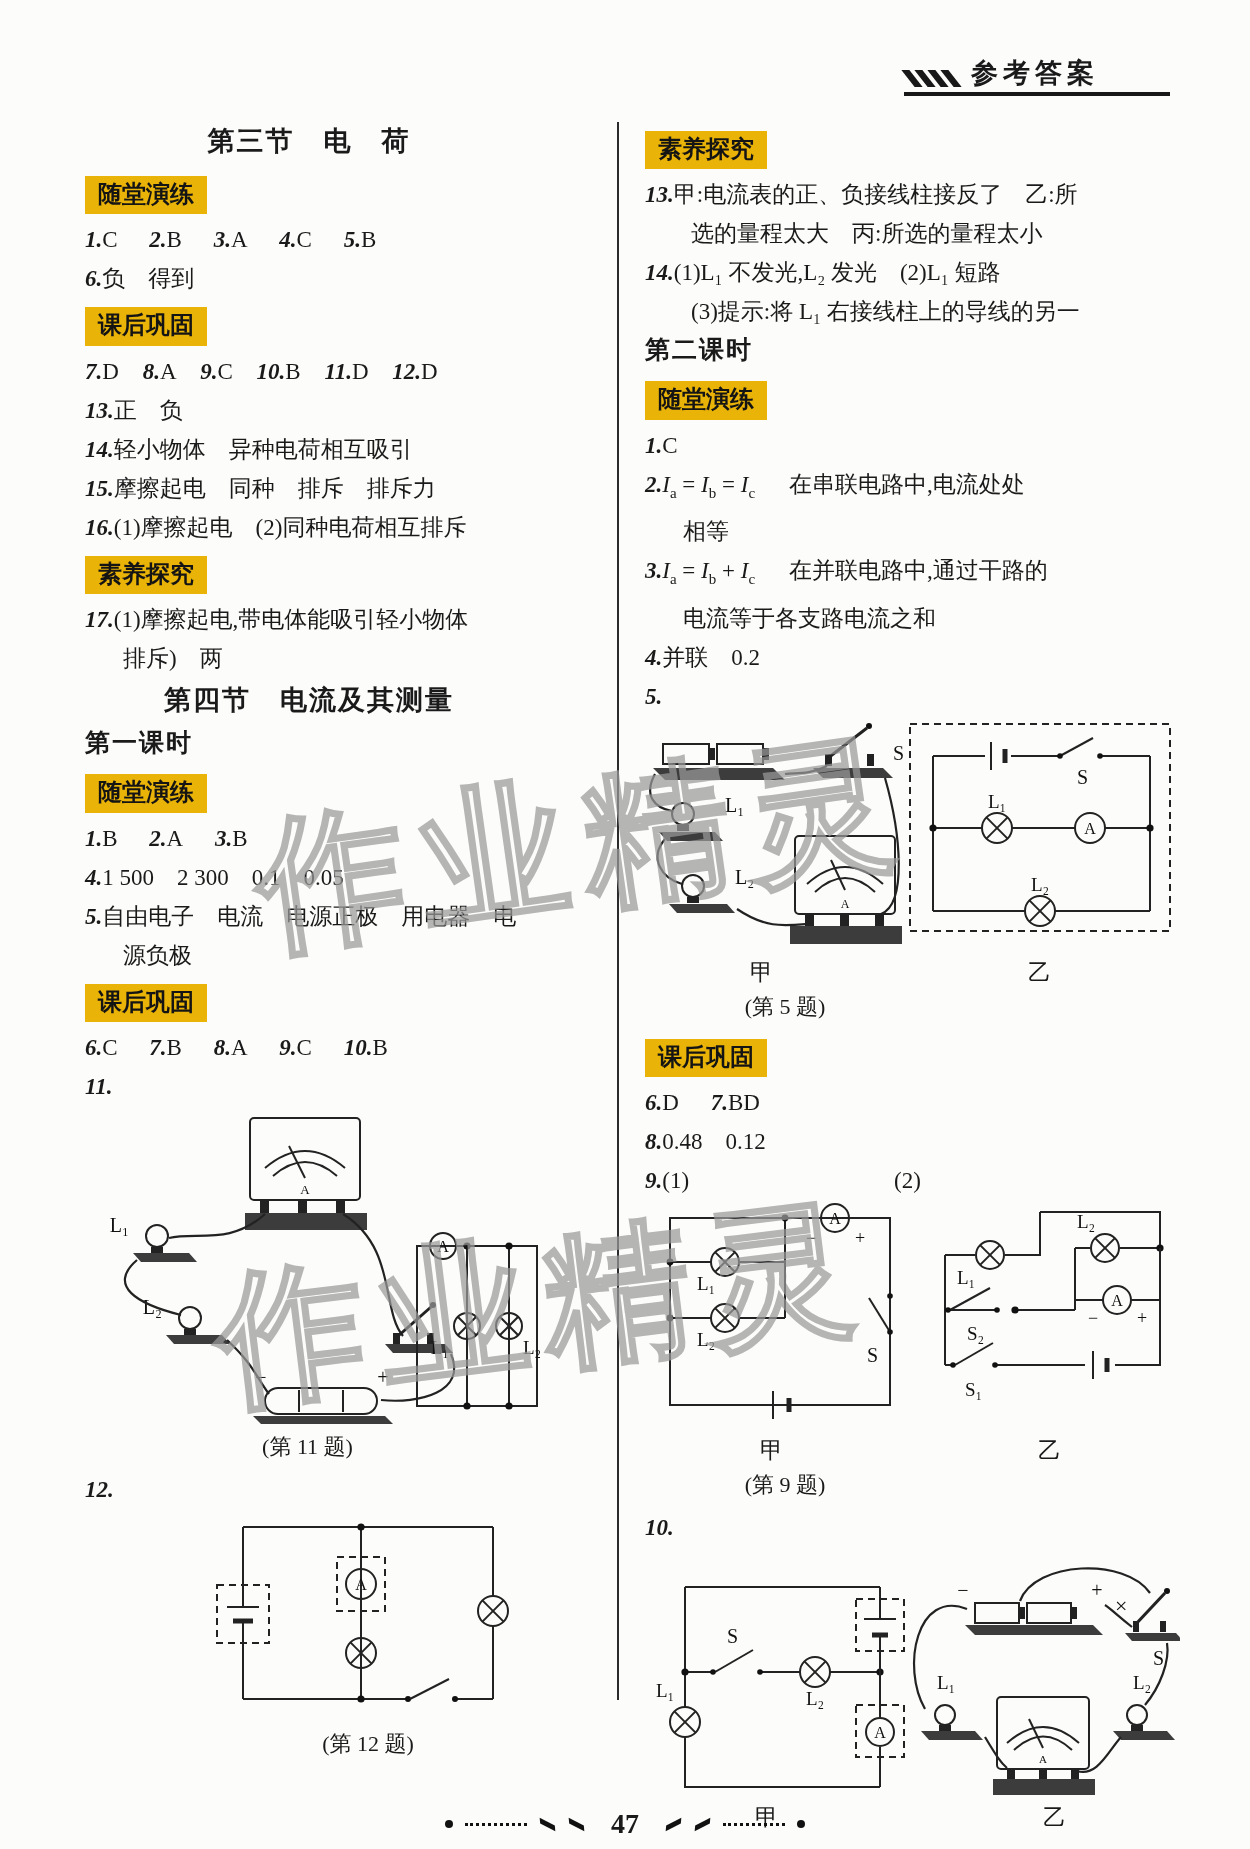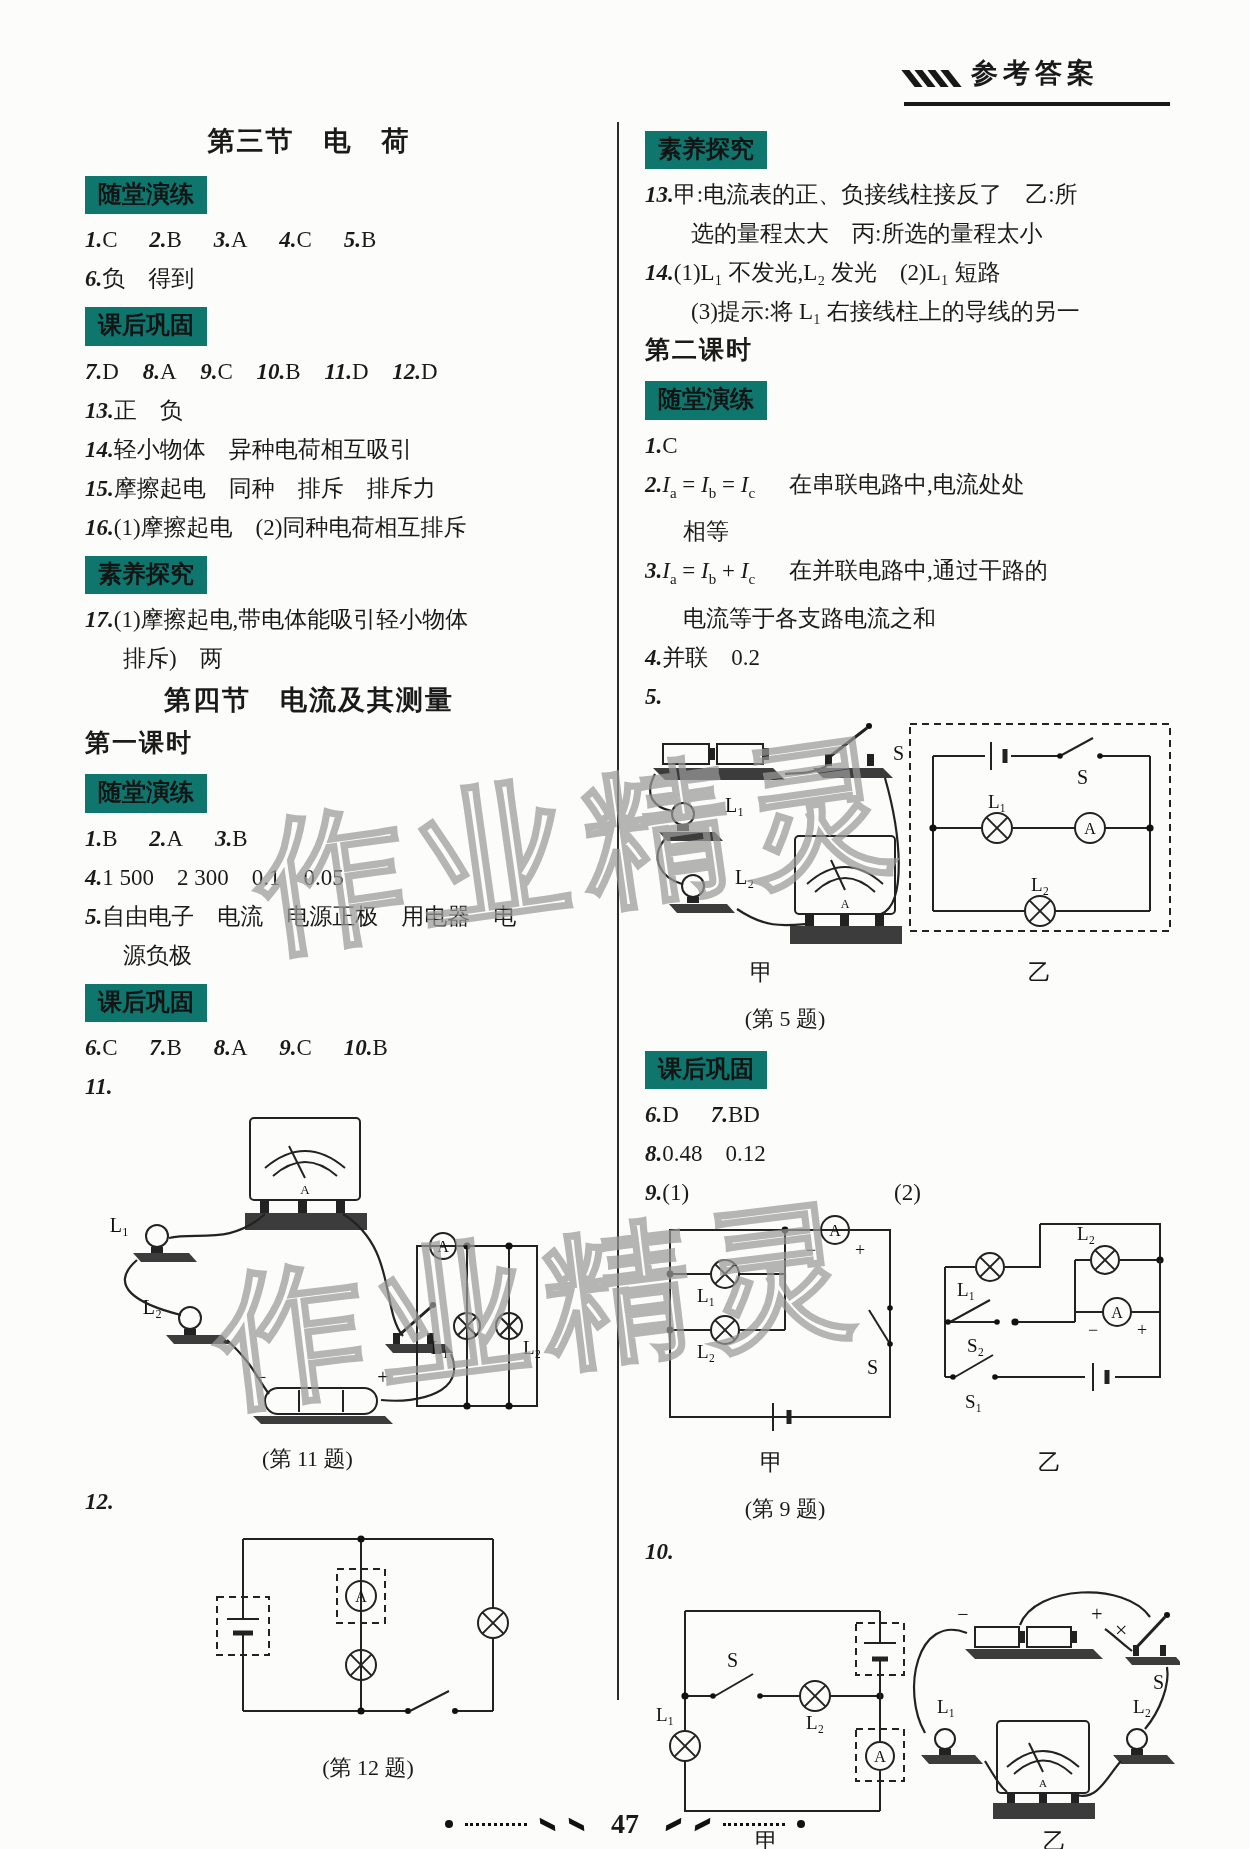--- a/index.html
+++ b/index.html
@@ -3,43 +3,43 @@
 <meta charset="utf-8">
 <style>
   html,body{margin:0;padding:0;}
   body{
     width:1250px;height:1849px;position:relative;overflow:hidden;
     background:#fcfcfa;color:#1a1a1a;
     font-family:"Liberation Serif","DejaVu Serif",serif;
   }
   
   .hdr{position:absolute;top:60px;right:80px;width:266px;display:flex;
-       border-bottom:4px solid #181818;padding-bottom:15px;gap:16px;}
+       border-bottom:4px solid #181818;padding-bottom:5px;gap:16px;}
   .hdr-slashes{display:flex;gap:5px;align-items:flex-end;margin-left:4px;}
   .hdr-slashes i{display:block;width:8px;height:17px;background:#181818;transform:skewX(38deg);}
   .hdr-title{font-size:27px;font-weight:700;letter-spacing:5px;line-height:1;}
   
   .divider{position:absolute;left:617px;top:122px;width:2px;height:1578px;background:#2b2b2b;}
   .col{position:absolute;}
   .col-left{left:85px;top:119px;width:448px;}
   .col-right{left:645px;top:122px;width:537px;}
   .ln{font-size:23px;line-height:39px;white-space:nowrap;}
   .qn{font-style:italic;font-weight:700;}
   .pr{margin-right:26px;}
   .pr6{margin-right:18px;}
   .cont38{padding-left:38px;}
   .cont46{padding-left:46px;}
   .gap{display:inline-block;width:34px;}
   .gap2{display:inline-block;width:205px;}
-  .badge{display:inline-block;background:#0f766e;color:#141414;font-weight:700;font-size:24px;
+  .badge{display:inline-block;background:#eab308;color:#141414;font-weight:700;font-size:24px;
          line-height:1.35;padding:2px 13px 4px;margin:9px 0 6px;
          font-family:"Liberation Sans","DejaVu Sans",sans-serif;}
   .sec-title{font-weight:700;font-size:27px;text-align:center;margin:4px 0 8px;letter-spacing:2px;}
   .lesson{font-weight:700;font-size:25px;margin:2px 0 6px;letter-spacing:2px;}
-  .caption{font-size:22px;text-align:center;margin:16px 0 8px;}
+  .caption{font-size:22px;text-align:center;margin:4px 0 8px;}
   .cap-left{width:220px;margin-left:30px;}
   .figwrap{position:relative;}
   .figlabels{font-size:23px;line-height:30px;display:flex;}
   .frm i{font-style:italic;font-family:"Liberation Serif",serif;}
   .frm sub{font-size:15px;}
   
   svg text{font-family:"Liberation Serif","DejaVu Serif",serif;fill:#111;}
   .w{stroke:#222;stroke-width:2;fill:none;}
   .wk{stroke:#222;stroke-width:2.2;fill:none;}
   .thk{stroke:#222;stroke-width:3;fill:none;}

